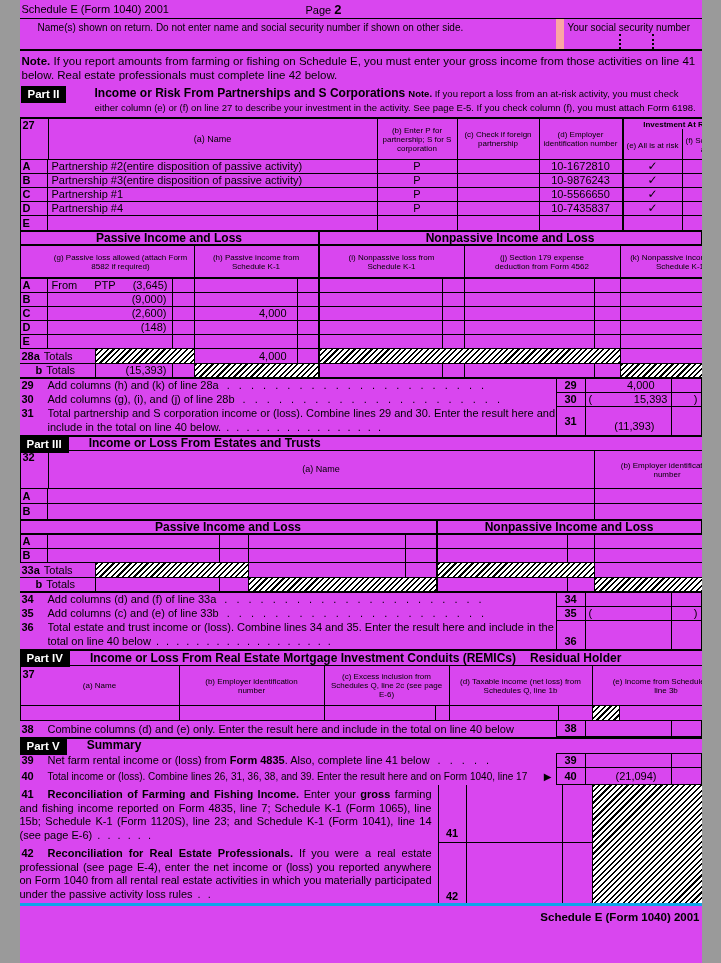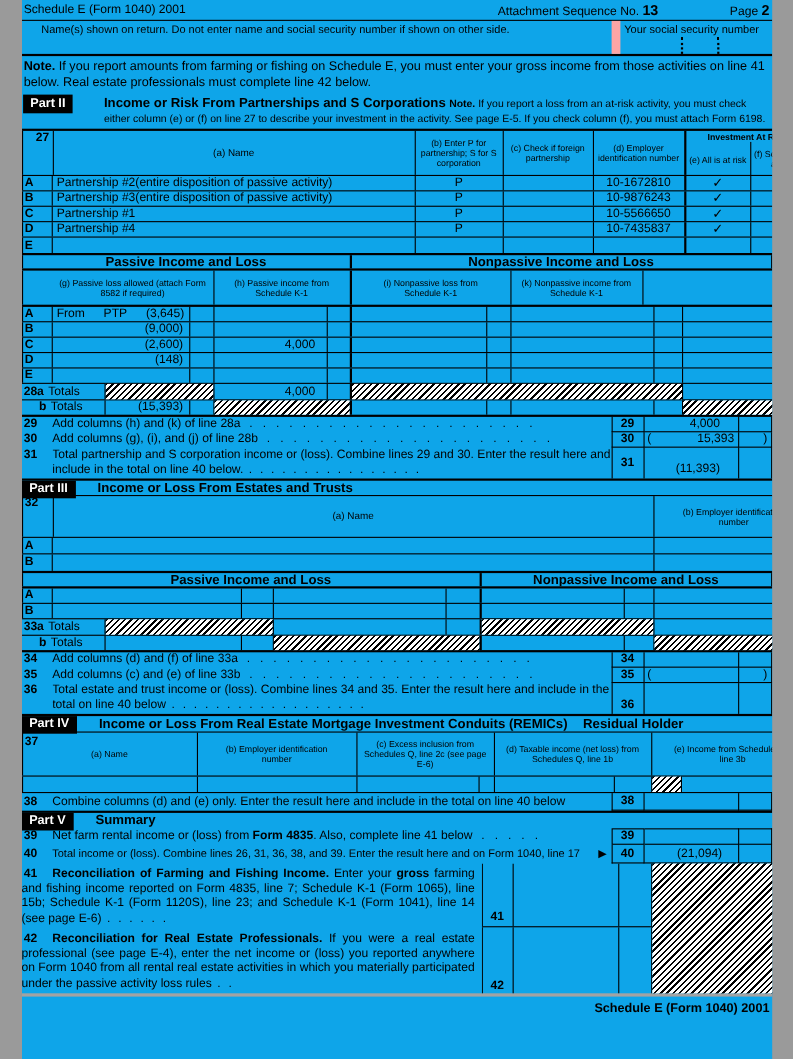--- a/index.html
+++ b/index.html
@@ -1,17 +1,17 @@
 <!DOCTYPE html>
 <html><head>
 <meta charset="utf-8">
 <style>
   *{box-sizing:border-box;margin:0;padding:0}
   html,body{background:#9a9a9a}
-  .page{position:relative;width:682px;height:963px;margin:0 auto;background:#0ea5e9;color:#000;
+  .page{position:relative;width:682px;height:963px;margin:0 auto;background:#d946ef;color:#000;
         font-family:"Liberation Sans","DejaVu Sans",sans-serif;font-size:11px;line-height:13px;overflow:hidden}
   .row{display:flex;align-items:stretch}
   .cl{flex:none;overflow:hidden;position:relative}
   .grow{flex:1;overflow:hidden}
   .ctr{display:flex;align-items:center;justify-content:center;text-align:center}
   .rt{display:flex;align-items:center;justify-content:flex-end}
   .lt{display:flex;align-items:center}
   .b{font-weight:bold}
   .sm{font-size:8px;line-height:9px}
   .sm9{font-size:9.5px;line-height:11px}
@@ -43,24 +43,20 @@
   .amtv{display:flex;align-items:center;justify-content:flex-end;padding-right:5px}
   .check{font-size:12px}
 </style>
 </head>
 <body>
 
 <div class="page">
 
   <div class="row" style="height:18px;padding:3px 2px 0 2px">
     <div class="cl" style="width:260px">Schedule E (Form 1040) 2001</div>
-    <div class="grow" style="text-align:center;padding-left:130px">
-      <span>Attachment Sequence No.</span>
-      <span class="b" style="font-size:13px">13</span>
-    </div>
     <div class="cl" style="width:60px;text-align:right">
       <span>Page</span>
       <span class="b" style="font-size:13px">2</span>
     </div>
   </div>
 
   <div class="row bt bb2" style="height:33px">
     <div class="grow" style="padding:2px 18px;font-size:10px">
       <span>Name(s) shown on return. Do not enter name and social security number if shown on other side.</span>
     </div>
@@ -75,21 +71,21 @@
     <span class="b">Note.</span><span> If you report amounts from farming or fishing on Schedule E, you must enter your gross income from those activities on line 41 below. Real estate professionals must complete line 42 below.</span>
   </div>
 
   <div style="height:31px;position:relative;padding-left:75px;line-height:14px">
     <span class="plabel" style="position:absolute;left:1px;top:0">Part II</span>
     <span class="b" style="font-size:12px">Income or Risk From Partnerships and S Corporations</span>
     <span class="sm9"><b>Note.</b><span> If you report a loss from an at-risk activity, you must check either column (e) or (f) on line 27 to describe your investment in the activity. See page E-5. If you check column (f), you must attach Form 6198.</span></span>
   </div>
 
   <div class="row bt2 bb" style="height:43px">
-    <div class="cl bl t1l"><span class="b" style="padding-left:12px">27</span></div>
+    <div class="cl bl t1l"><span class="b" style="padding-left:2px">27</span></div>
     <div class="cl br bl t1a ctr" style="font-size:9px">(a) Name</div>
     <div class="cl br t1b ctr sm" style="padding:1px">(b) Enter P for partnership; S for S corporation</div>
     <div class="cl br t1c ctr sm" style="padding:1px">(c) Check if foreign partnership</div>
     <div class="cl br2 t1d ctr sm" style="padding:1px">(d) Employer identification number</div>
     <div class="cl br" style="width:117px">
       <div class="sm b" style="text-align:center;padding-top:1px">Investment At Risk?</div>
       <div class="row" style="height:32px">
         <div class="cl br t1e sm ctr" style="width:59px;padding:1px">(e) All is at risk</div>
         <div class="cl sm ctr" style="width:58px;padding:1px">(f) Some is not at risk</div>
       </div>
@@ -167,20 +163,21 @@
   <div class="row bt2 bb2" style="height:16px">
     <div class="cl bl br2 ctr b" style="width:300px;font-size:12px">Passive Income and Loss</div>
     <div class="cl br grow ctr b" style="font-size:12px">Nonpassive Income and Loss</div>
   </div>
 
   <div class="row bb2" style="height:33px">
     <div class="cl bl t2l" style="width:28px"></div>
     <div class="cl br sm ctr" style="width:147px;padding:1px 6px">(g) Passive loss allowed (attach Form 8582 if required)</div>
     <div class="cl br2 sm ctr" style="width:125px;padding:1px 8px">(h) Passive income from Schedule K-1</div>
     <div class="cl br sm ctr" style="width:145px;padding:1px 12px">(i) Nonpassive loss from Schedule K-1</div>
+    <div class="cl br sm ctr" style="width:156px;padding:1px 18px">(j) Section 179 expense deduction from Form 4562</div>
     <div class="cl br sm ctr" style="width:120px;padding:1px 8px">(k) Nonpassive income from Schedule K-1</div>
   </div>
 
   <div class="row bb" style="height:14px">
     <div class="cl bl br t2l lt">
         <span class="b" style="padding-left:2px">A</span>
       </div>
     <div class="cl br t2g lt" style="justify-content:space-between;padding:0 4px">
         <span>From</span>
         <span>PTP</span>
@@ -496,21 +493,21 @@
         <span class="lno" style="font-size:11px">40</span>
         <span>Total income or (loss). Combine lines 26, 31, 36, 38, and 39. Enter the result here and on Form 1040, line 17</span>
         <span class="grow"></span>
         <span style="font-size:10px;padding-right:4px">▶</span>
       </div>
     <div class="cl bl br bb bno boxn">40</div>
     <div class="cl br bb bamt amtv" style="padding-right:14px">(21,094)</div>
     <div class="cl br bb bcent"></div>
   </div>
 
-  <div class="row" style="height:121px;border-bottom:3px solid #a3a3a3">
+  <div class="row" style="height:121px;border-bottom:3px solid #0ea5e9">
     <div class="cl" style="width:418px">
       <div style="height:58px;padding:3px 6px 0 0;text-align:justify;line-height:13.5px">
         <span class="lno" style="float:left">41</span>
         <b>Reconciliation of Farming and Fishing Income.</b><span> Enter your </span><b>gross</b><span> farming and fishing income reported on Form 4835, line 7; Schedule K-1 (Form 1065), line 15b; Schedule K-1 (Form 1120S), line 23; and Schedule K-1 (Form 1041), line 14 (see page E-6)</span><span style="letter-spacing:2px">  .  .  .  .  .  .</span>
       </div>
       <div style="height:60px;padding:4px 6px 0 0;text-align:justify;line-height:13.5px">
         <span class="lno" style="float:left">42</span>
         <b>Reconciliation for Real Estate Professionals.</b><span> If you were a real estate professional (see page E-4), enter the net income or (loss) you reported anywhere on Form 1040 from all rental real estate activities in which you materially participated under the passive activity loss rules</span><span style="letter-spacing:2px">  .  .</span>
       </div>
     </div>

